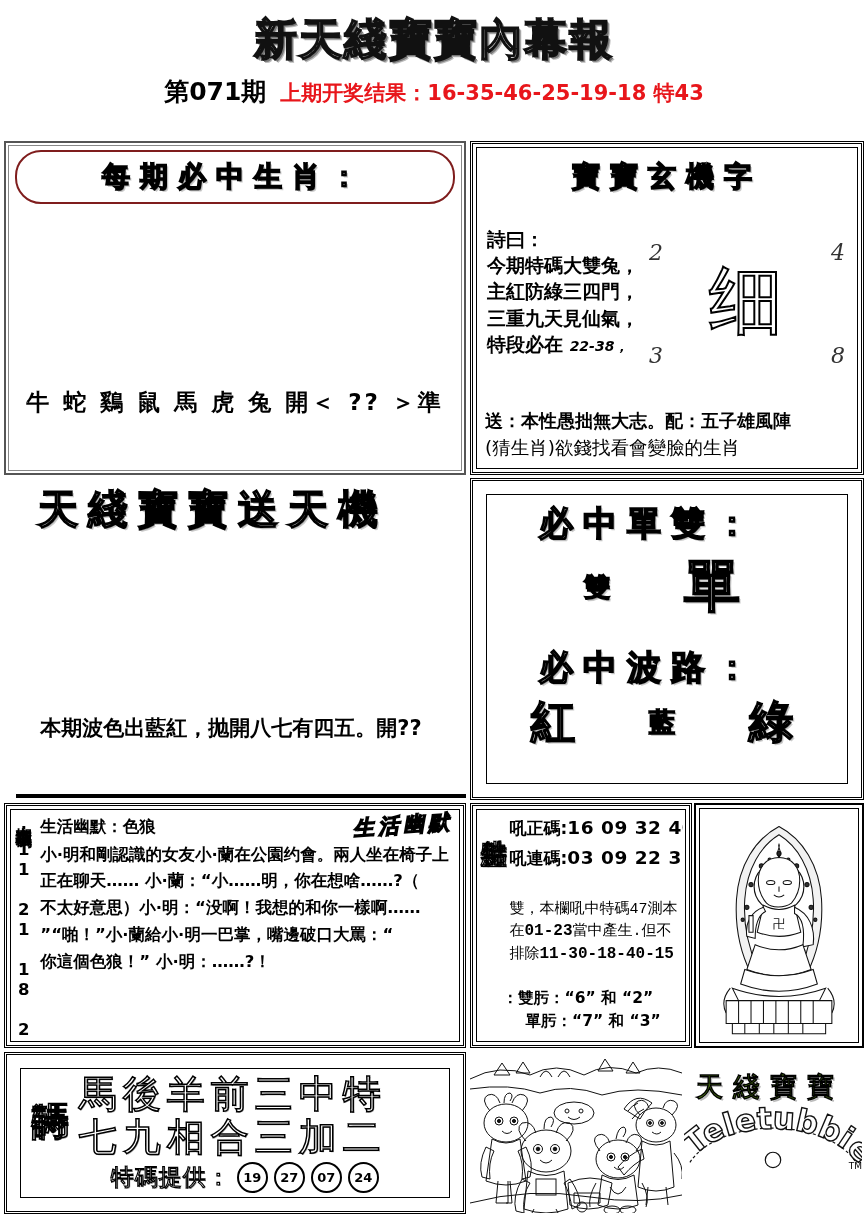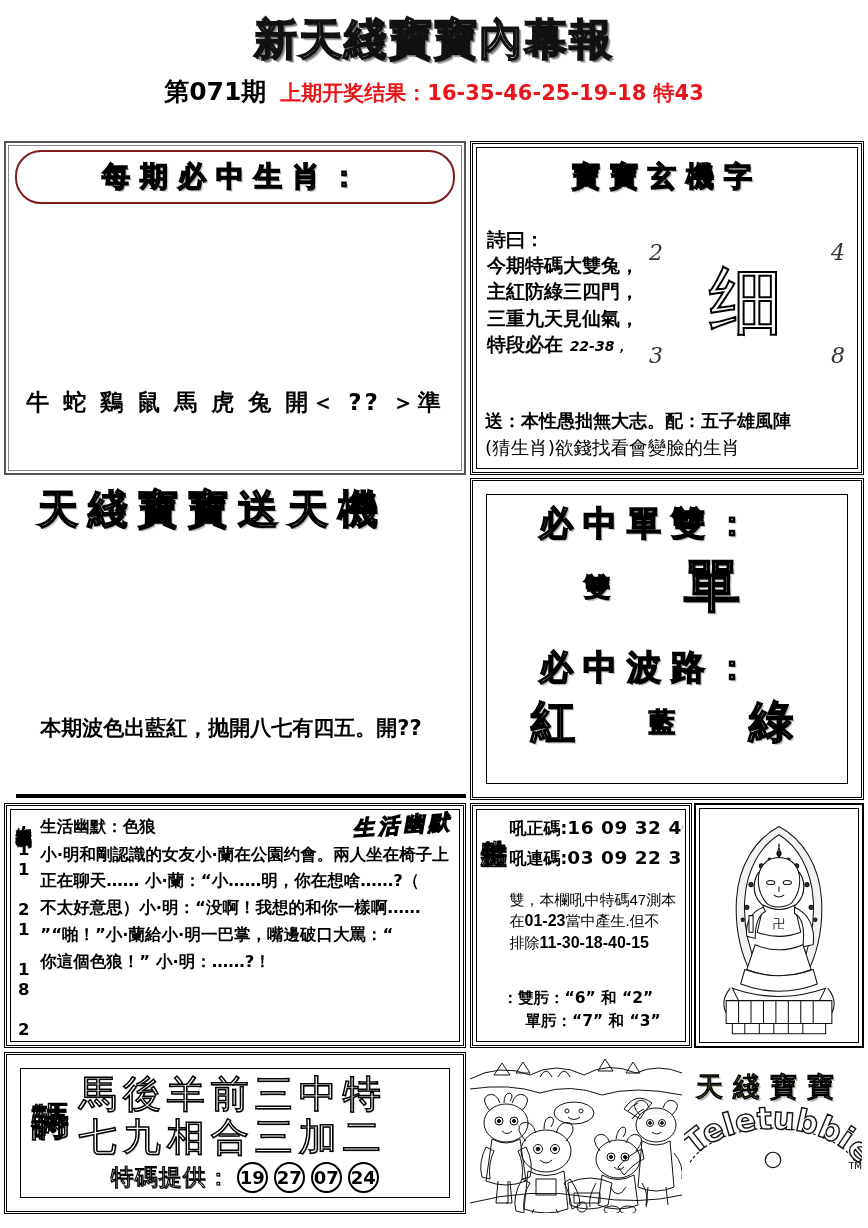--- a/index.html
+++ b/index.html
@@ -341,25 +341,25 @@
   .code-line {
     font-size: 17px;
     font-weight: bold;
     white-space: nowrap;
     line-height: 1.5;
     margin-top: 2px;
     font-family: "DejaVu Sans", "Liberation Sans", sans-serif;
   }
   .code-line .cl-num { font-size: 18.5px; letter-spacing: 0.5px; }
   .note-block {
-    margin-top: 18px;
+    margin-top: 28px;
     font-size: 15px;
     line-height: 1.38;
     white-space: nowrap;
-    font-family: Liberation Sans, sans-serif;
+    font-family: Liberation Mono, monospace;
   }
   .note-block b { font-size: 16px; }
   .tail-block {
     position: absolute;
     left: -36px;
     right: 0;
     bottom: 6px;
     font-size: 15.5px;
     font-weight: bold;
     line-height: 1.5;
@@ -440,21 +440,21 @@
     text-shadow: 1px 1px 0 #aaa;
     font-family: "DejaVu Serif", "Liberation Serif", serif;
     letter-spacing: 1px;
     white-space: nowrap;
   }
   .ball {
     width: 31px; height: 31px;
     border: 2.5px solid #000;
     border-radius: 50%;
     display: flex; align-items: center; justify-content: center;
-    font-size: 18px;
+    font-size: 13px;
     font-weight: bold;
     font-family: "DejaVu Sans", "Liberation Sans", sans-serif;
     box-sizing: border-box;
   }
 
   
   .panel-i {
     margin: 0 4px 4px 0;
     height: 162px;
     position: relative;

